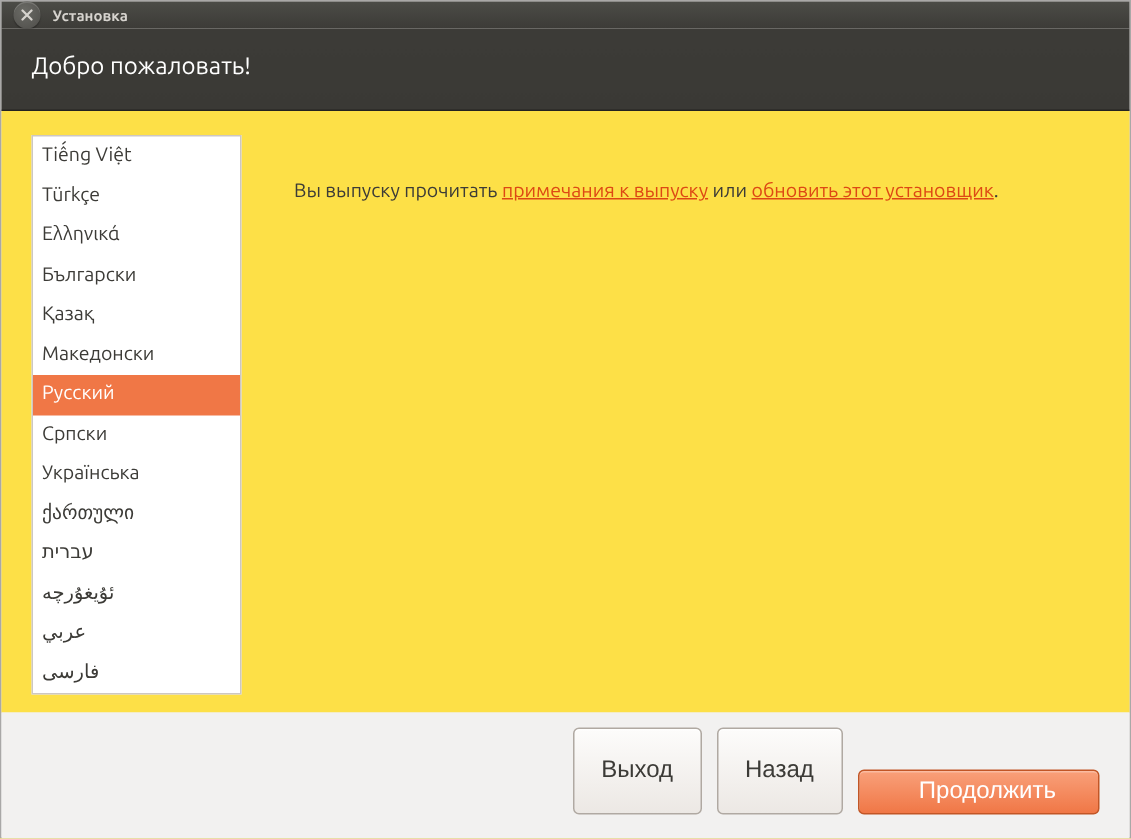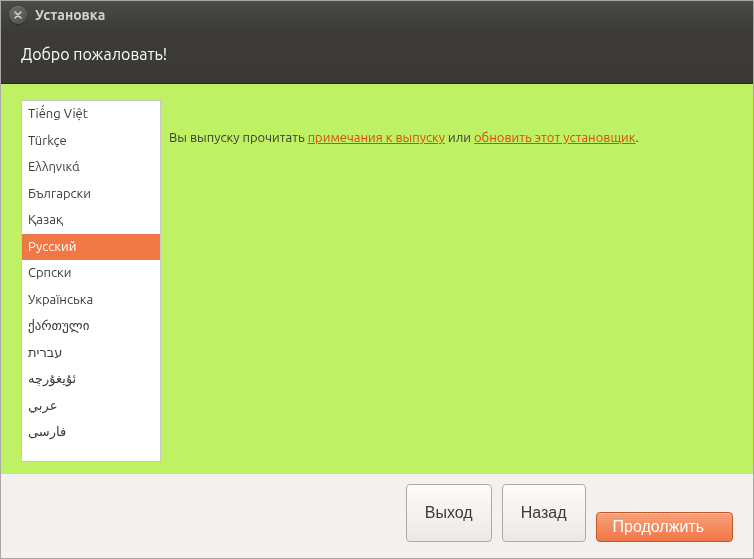--- a/index.html
+++ b/index.html
@@ -31,39 +31,39 @@
       border-radius: 9px;
       background: radial-gradient(circle at 40% 35%, #6a6a65, #4f4e4a);
       display: flex;
       align-items: center;
       justify-content: center;
       box-shadow: 0 1px 1px rgba(0,0,0,0.3), inset 0 1px 0 rgba(255,255,255,0.15);
     }
     .close-btn svg { display: block; }
     .titlebar-title {
       color: #d6d3ce;
-      font-size: 14px;
+      font-size: 10px;
       font-weight: 600;
     }
     .header {
       background: linear-gradient(to bottom, #3c3b37, #3a3935);
       padding: 16px 20px 20px 20px;
       border-bottom: 1px solid rgba(0,0,0,0.4);
     }
     .header h1 {
       color: #ffffff;
       font-size: 16px;
       font-weight: 400;
     }
     .content {
       flex: 1;
       display: flex;
       padding: 16px 20px 12px 20px;
-      gap: 8px;
-      background: #bef264;
+      gap: 35px;
+      background: #fde047;
     }
     .lang-list {
       width: 140px;
       border: 1px solid #cdc7c2;
       background: #ffffff;
       overflow-y: hidden;
       flex-shrink: 0;
     }
     .lang-item {
       padding: 3px 6px 4px 6px;
@@ -103,21 +103,21 @@
       border-radius: 4px;
       background: linear-gradient(to bottom, #fdfcfb, #ece8e4);
       color: #3c3b37;
       cursor: pointer;
       box-shadow: inset 0 1px 0 rgba(255,255,255,0.8);
     }
     .btn.primary {
       background: linear-gradient(to bottom, #f9a07a, #f07746);
       border-color: #c25626;
       color: #ffffff;
-      padding-left: 16px;
+      padding-left: 40px;
       padding-right: 28px;
       box-shadow: inset 0 1px 0 rgba(255,255,255,0.3);
       margin-top: 28px;
     }
   </style>
 </head>
 <body>
 
 <div class="window">
   <div class="titlebar">
@@ -133,20 +133,21 @@
     <h1>Добро пожаловать!</h1>
   </div>
 
   <div class="content">
     <div class="lang-list" id="lang-list">
         <div class="lang-item">Tiếng Việt</div>
         <div class="lang-item">Türkçe</div>
         <div class="lang-item">Ελληνικά</div>
         <div class="lang-item">Български</div>
         <div class="lang-item">Қазақ</div>
+        <div class="lang-item">Македонски</div>
         <div class="lang-item selected">Русский</div>
         <div class="lang-item">Српски</div>
         <div class="lang-item">Українська</div>
         <div class="lang-item">ქართული</div>
         <div class="lang-item">עברית</div>
         <div class="lang-item">ئۇيغۇرچە</div>
         <div class="lang-item">عربي</div>
         <div class="lang-item">فارسی</div>
       </div>
     <div class="main-text">

